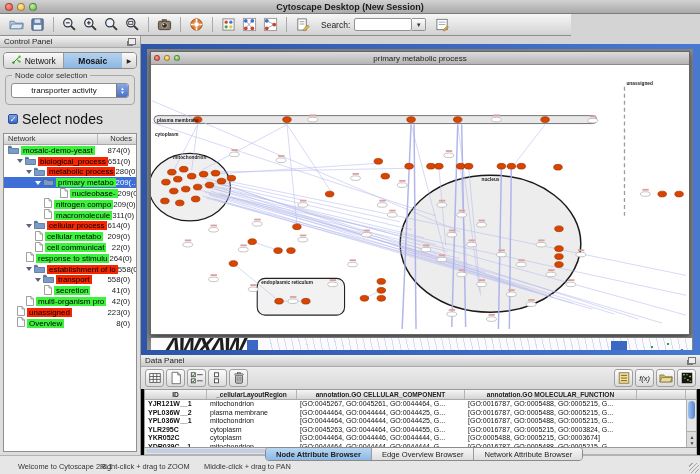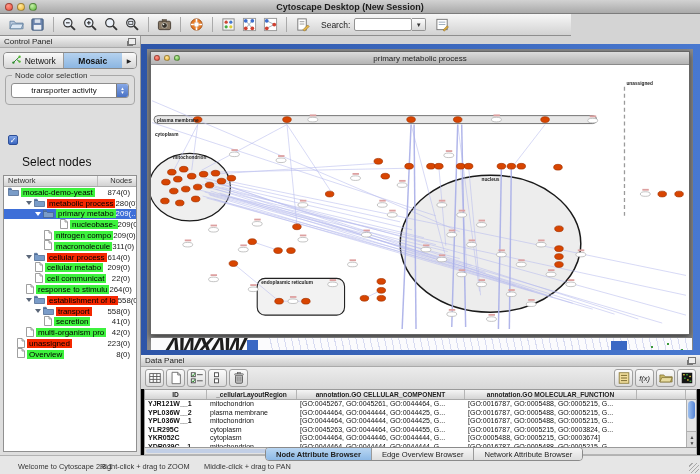--- a/index.html
+++ b/index.html
@@ -57,21 +57,21 @@
   .combo { height:15px; border:1px solid #8e8e8e; border-radius:3px; background:#fff;
     display:flex; align-items:center; overflow:hidden; }
   .combo .combo-value { flex:1; font-size:8px; color:#111; text-align:center; }
   .combo .combo-stepper { width:12px; height:100%; background:linear-gradient(#86a8e8,#4a72c4);
     border-left:1px solid #7a7a7a; display:flex; flex-direction:column;
     align-items:center; justify-content:center; color:#fff; font-size:4.5px; line-height:4px; }
   .checkrow { display:flex; align-items:center; gap:4px; margin:6px 0 4px 8px; }
   .checkbox { width:10px; height:10px; border-radius:2px;
     background:linear-gradient(#7ea2e6,#3b66c0); border:1px solid #2d4f98;
     color:#fff; font-size:8px; line-height:9px; text-align:center; }
-  .checkrow .cb-label { font-size:12px; color:#111;margin-top:44px; }
+  .checkrow .cb-label { font-size:14px; color:#111; }
   .tree-wrap { flex:1; margin:2px 3px 3px 3px; border:1px solid #909090; background:#fff;
     display:flex; flex-direction:column; overflow:hidden; }
   .tree-header { display:flex; height:11px; background:linear-gradient(#f4f4f4,#d2d2d2);
     border-bottom:1px solid #aaa; font-size:7.5px; color:#333; }
   .tree-header .th-net { flex:1; padding-left:4px; border-right:1px solid #bbb; }
   .tree-header .th-nodes { width:38px; padding-right:4px; text-align:right; }
   .tree-row { display:flex; align-items:center; height:10.8px; font-size:8px; white-space:nowrap; }
   .tree-row.selected { background:#3e6fd8; }
   .tree-row .arrow { width:0; height:0; border-left:3.5px solid transparent;
     border-right:3.5px solid transparent; border-top:4.5px solid #5a6678; margin-right:2px; }
@@ -321,20 +321,29 @@
         <span class="th-nodes">Nodes</span>
       </div>
       <div id="network-tree">
           <div class="tree-row" style="padding-left: 4px;">
             <span class="ticon"><svg width="11" height="9" viewBox="0 0 11 9">
                 <path d="M0.5 2.5 h3 l1 1 h6 v5 h-10z" fill="#7a9cc8" stroke="#44608a" stroke-width="0.7"></path>
                 <path d="M0.5 2.5 v-1.2 h2.6 l0.6 1.2z" fill="#7a9cc8" stroke="#44608a" stroke-width="0.7"></path>
               </svg></span>
             <span class="t-label green">mosaic-demo-yeast</span>
             <span class="t-count">874(0)</span>
+          </div>
+          <div class="tree-row" style="padding-left: 13px;">
+            <span class="arrow"></span>
+            <span class="ticon"><svg width="11" height="9" viewBox="0 0 11 9">
+                <path d="M0.5 2.5 h3 l1 1 h6 v5 h-10z" fill="#7a9cc8" stroke="#44608a" stroke-width="0.7"></path>
+                <path d="M0.5 2.5 v-1.2 h2.6 l0.6 1.2z" fill="#7a9cc8" stroke="#44608a" stroke-width="0.7"></path>
+              </svg></span>
+            <span class="t-label red">biological_process</span>
+            <span class="t-count">651(0)</span>
           </div>
           <div class="tree-row" style="padding-left: 22px;">
             <span class="arrow"></span>
             <span class="ticon"><svg width="11" height="9" viewBox="0 0 11 9">
                 <path d="M0.5 2.5 h3 l1 1 h6 v5 h-10z" fill="#7a9cc8" stroke="#44608a" stroke-width="0.7"></path>
                 <path d="M0.5 2.5 v-1.2 h2.6 l0.6 1.2z" fill="#7a9cc8" stroke="#44608a" stroke-width="0.7"></path>
               </svg></span>
             <span class="t-label red">metabolic process</span>
             <span class="t-count">280(0)</span>
           </div>

